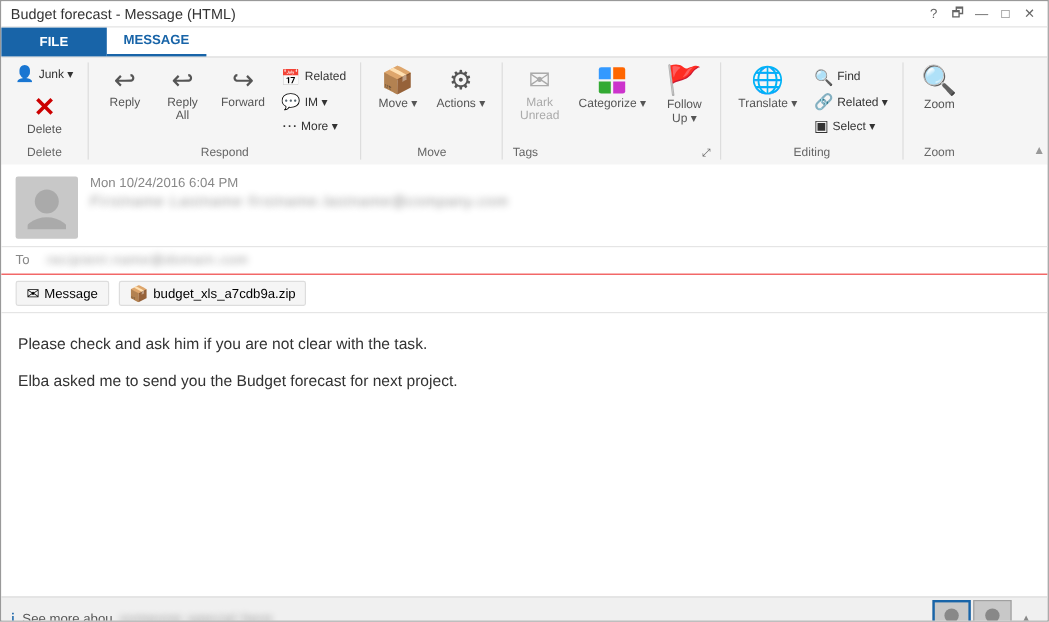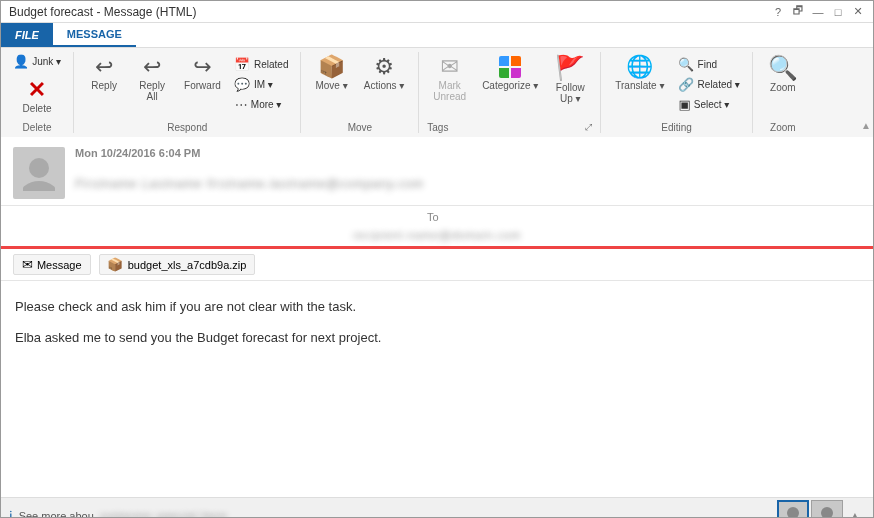--- a/index.html
+++ b/index.html
@@ -25,22 +25,21 @@
       font-size: 11px;
       cursor: pointer;
       border: none;
       background: none;
       color: #333;
     }
     .ribbon-tab.file-tab {
       background: #1864a8;
       color: #fff;
       font-weight: bold;
-      padding: 5px 14px;
-      font-style: italic;
+      padding: 5px 32px;
     }
     .ribbon-tab.active {
       border-bottom: 2px solid #1864a8;
       color: #1864a8;
       font-weight: bold;
     }
 
     .ribbon-content {
       background: #f5f5f5;
       border-top: 1px solid #ddd;
@@ -143,33 +142,32 @@
       border-radius: 2px;
       display: flex;
       align-items: center;
       justify-content: center;
       flex-shrink: 0;
       font-size: 28px;
       color: #888;
     }
 
     .email-meta { flex: 1; }
-    .email-date { font-size: 11px; color: #888; margin-bottom: 18px; font-weight: bold; }
+    .email-date { font-size: 11px; color: #888; margin-bottom: 2px; }
     .email-from { font-size: 12px; color: #555; margin-bottom: 4px; }
     .email-subject { font-size: 15px; color: #333; font-weight: normal; }
 
     .email-to-row {
       padding: 5px 12px;
       font-size: 11px;
       color: #888;
-      border-bottom: 3px solid #ef4444;
+      border-bottom: 1px solid #ef4444;
       display: flex;
       align-items: center;
       gap: 6px;
-      flex-direction: column;
     }
     .email-to-label { color: #888; min-width: 20px; }
 
     .attachments-row {
       padding: 5px 12px;
       border-bottom: 1px solid #e5e5e5;
       display: flex;
       gap: 8px;
     }
 

